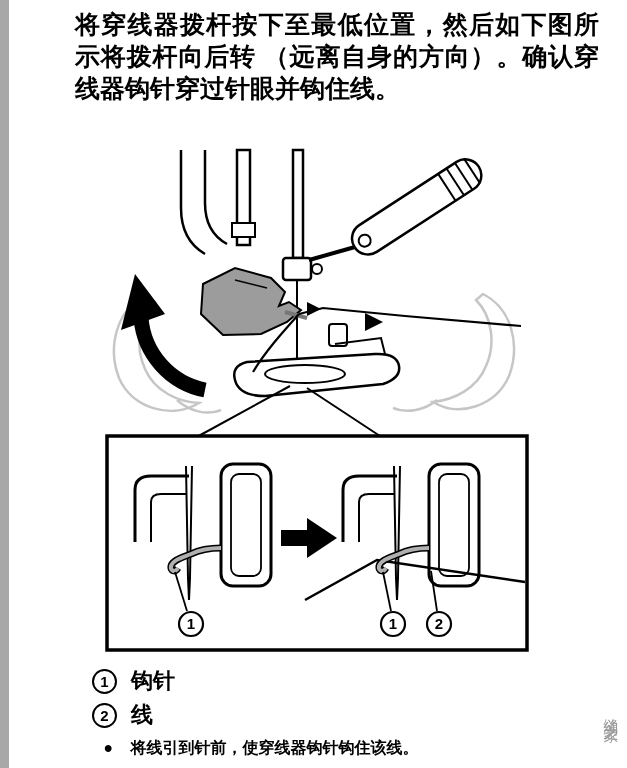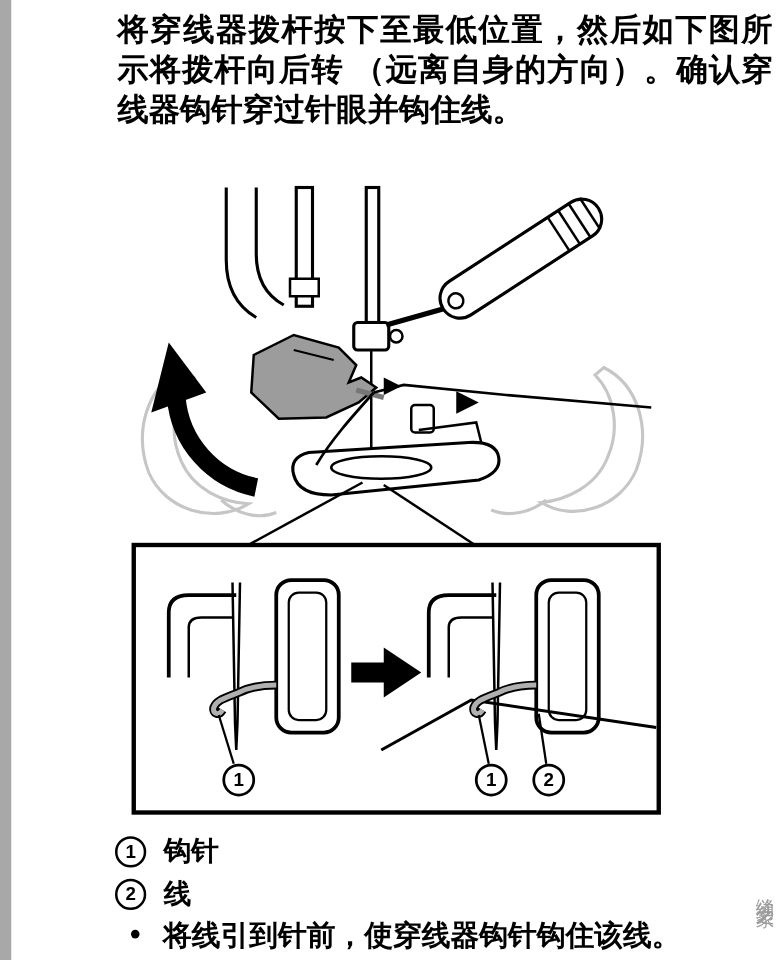--- a/index.html
+++ b/index.html
@@ -3,35 +3,35 @@
 <meta charset="utf-8">
 <style>
   * { margin:0; padding:0; box-sizing:border-box; }
   html,body { background:#ffffff; }
   body {
     width:627px; height:768px; position:relative; overflow:hidden;
     font-family:"Liberation Sans","DejaVu Sans",sans-serif; color:#000;
   }
   .left-bar { position:absolute; left:0; top:0; width:9px; height:768px; background:#a8a8a8; }
   .main-text {
-    position:absolute; left:94px; top:8px; width:524px;
+    position:absolute; left:75px; top:8px; width:524px;
     font-size:25px; font-weight:700; line-height:32px; text-align:justify;
   }
   .figure-wrap { position:absolute; left:85px; top:148px; width:460px; height:514px; }
   .legend { position:absolute; left:92px; top:666px; }
   .legend-row { display:flex; align-items:center; gap:14px; margin-bottom:4px; }
   .legend-marker {
     width:25px; height:25px; border:2px solid #000; border-radius:50%;
     display:flex; align-items:center; justify-content:center;
     font-size:15px; font-weight:700; flex:0 0 auto;
   }
   .legend-label { font-size:22px; font-weight:700; }
   .bullet-row { position:absolute; left:104px; top:733px; display:flex; gap:18px; align-items:flex-start; }
   .bullet-symbol { font-size:24px; font-weight:700; line-height:30px; }
-  .bullet-text { font-size:23px; font-weight:700; line-height:30px; }
+  .bullet-text { font-size:16px; font-weight:700; line-height:30px; }
   .watermark {
     position:absolute; right:7px; top:706px; writing-mode:vertical-rl;
     font-size:15px; letter-spacing:3px; color:#9b9b9b; font-weight:500;
   }
   svg { display:block; }
   svg .digit { font-size:15px; font-weight:700; }
 </style>
 </head>
 <body>
 

